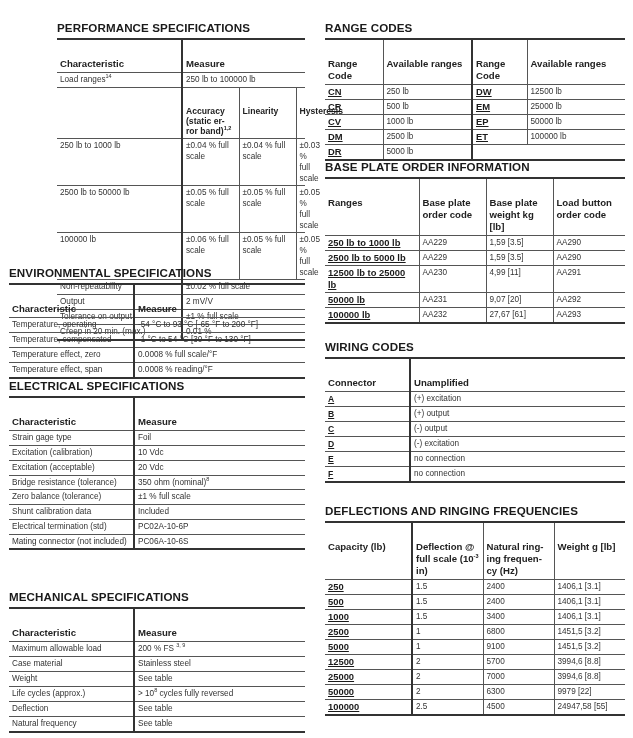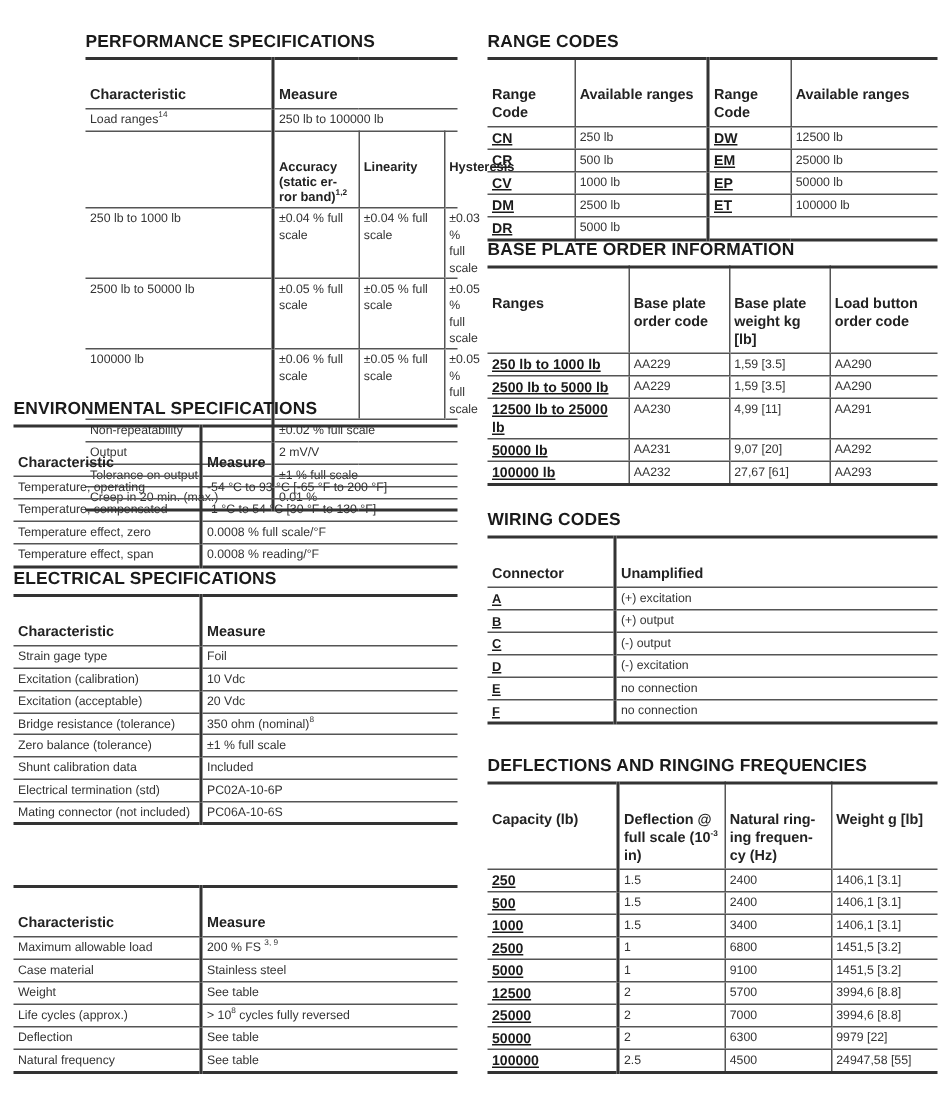--- a/index.html
+++ b/index.html
@@ -170,20 +170,21 @@
           </tr>
       <tr class="tall">
             <td>Mating connector (not included)</td>
             <td class="vsep">PC06A-10-6S</td>
           </tr>
     </tbody>
       </table>
   </div>
 
   <div class="section" style="top:590px;">
+    <h2>MECHANICAL SPECIFICATIONS</h2>
     <table>
       <colgroup>
           <col style="width:125px">
           <col>
         </colgroup>
       <tbody>
           <tr>
         <th>Characteristic</th>
         <th class="vsep">Measure</th>
       </tr>

